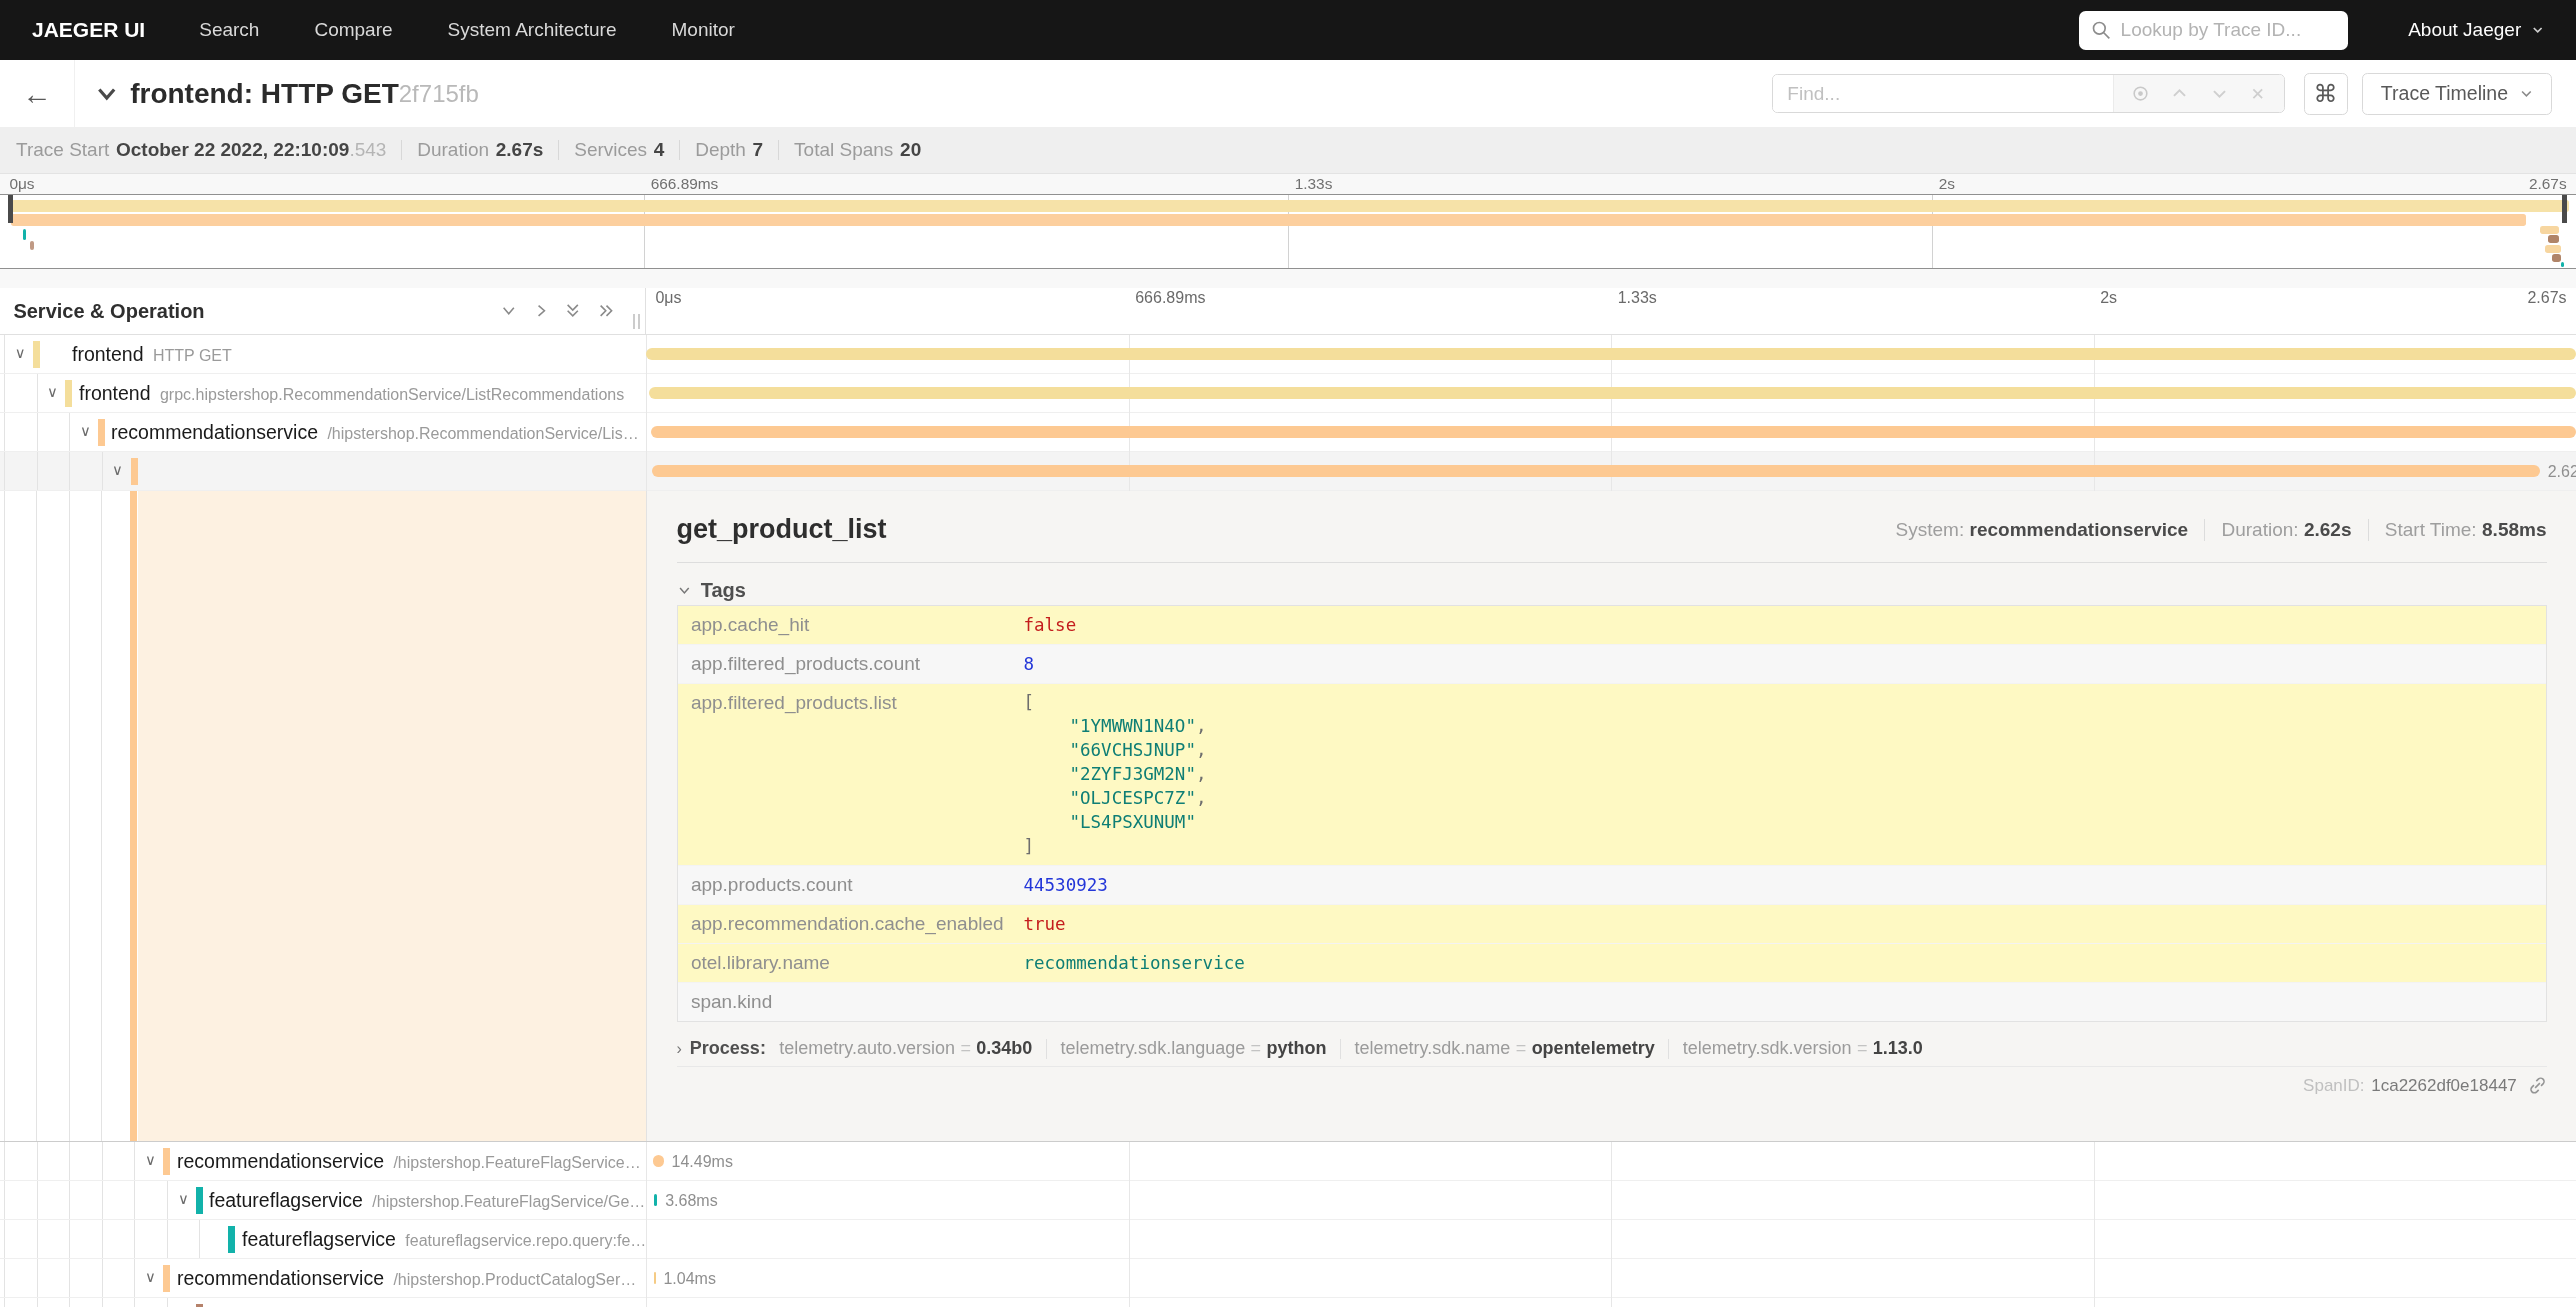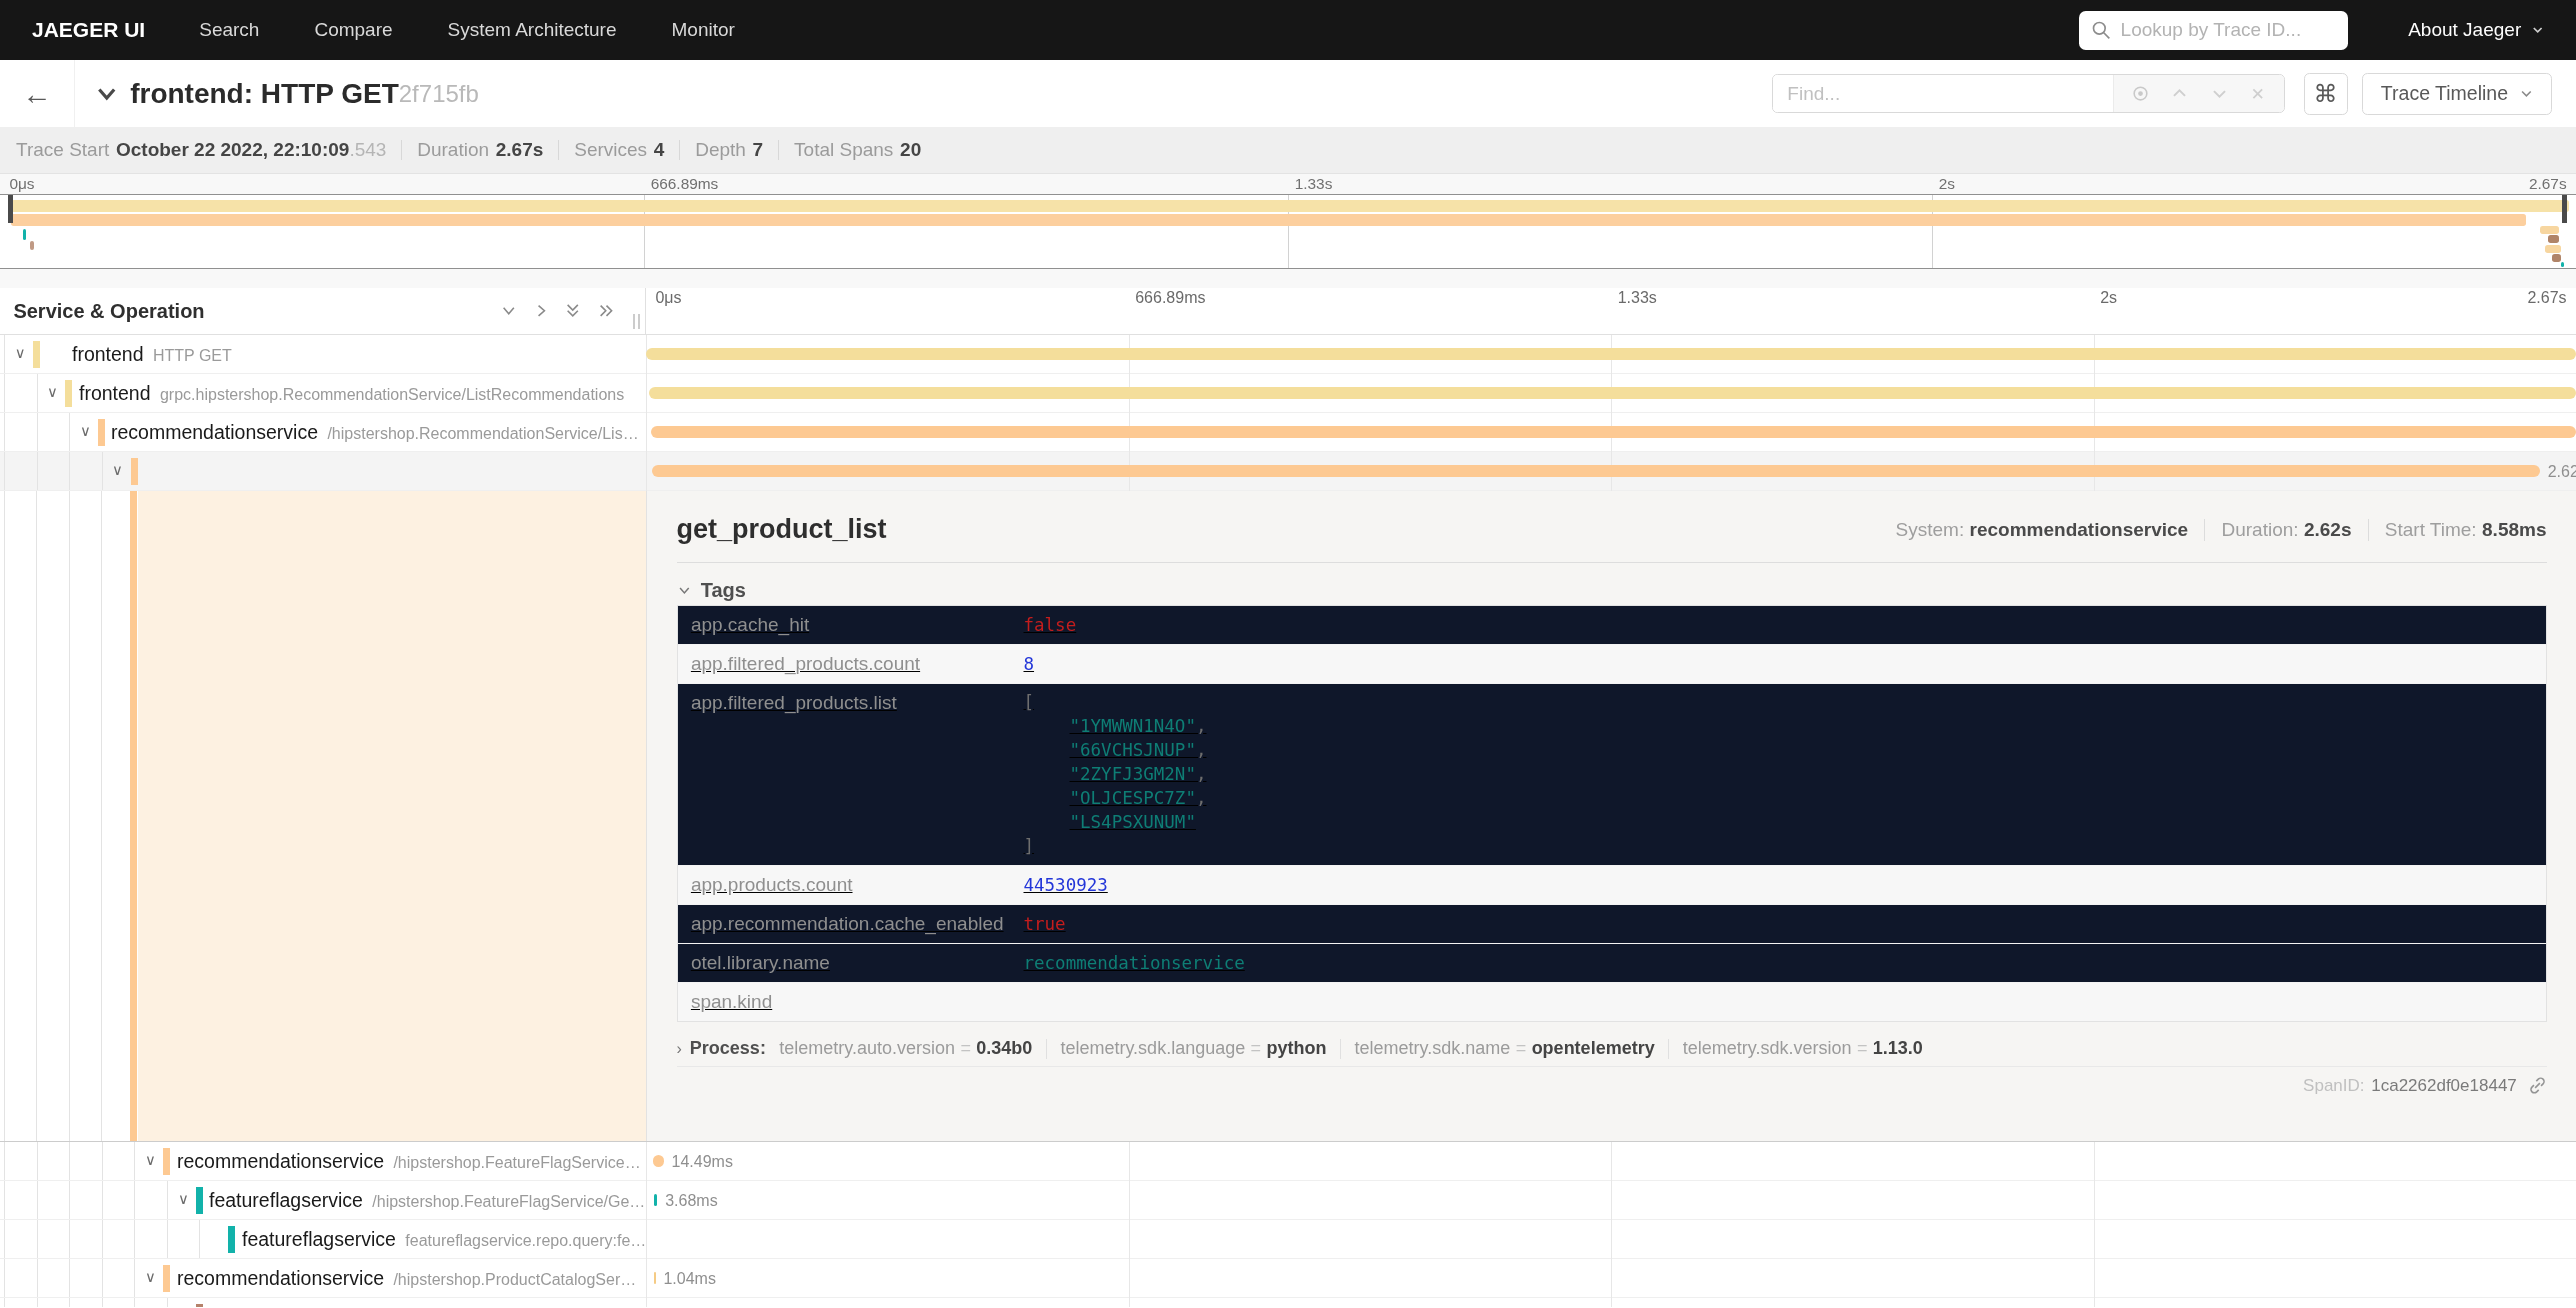--- a/index.html
+++ b/index.html
@@ -86,21 +86,21 @@
   .detail-panel { flex:1; background:#f6f5f3; border-left:1.3px solid #e2e2e2; padding:13.4px 29.5px 0 29.5px; overflow:hidden; }
   .dp-head { display:flex; align-items:center; height:51px; }
   .dp-title { font-size:27px; font-weight:bold; color:#2e2e2e; flex:1; }
   .dp-meta { display:flex; align-items:center; font-size:19px; white-space:nowrap; }
   .meta-label { color:#9e9e9e; margin-right:5.4px; }
   .meta-value { color:#4a4a4a; font-weight:bold; }
   .meta-div { width:1.3px; height:21.5px; background:#dcdcdc; margin:0 16px; }
   .dp-hr { height:1.3px; background:#ddd; margin:6.7px 0 13.4px 0; }
   .sec-head { height:28px; display:flex; align-items:center; gap:9.4px; cursor:pointer; }
   .sec-label { font-size:20px; font-weight:bold; color:#4f4f4f; }
-  .tags-card { background:#0f172a; border:1.3px solid #e2e2e2;text-decoration:underline; }
+  .tags-card { background:#fef9c3; border:1.3px solid #e2e2e2; }
   .tag-row { display:flex; border-bottom:1.3px solid #f3f3f3; }
   .tag-row:last-child { border-bottom:none; }
   .tag-row.alt { background:#f7f7f7; }
   .tag-key { width:332px; flex:none; padding:0 0 0 13.4px; font-size:19px; color:#8f8f8f; line-height:38px; }
   .tag-val { flex:1; font-size:17.5px; line-height:38px;margin-left:14px; }
   .tag-val .punct { color:#6e6e6e; }
   .list-line { line-height:24px; padding-left:46px; }
   .list-bracket { line-height:24px; color:#6e6e6e; }
   .process-row { margin-top:9.4px; height:35px; display:flex; align-items:center; border-bottom:1.3px solid #e8e8e8; font-size:18px; white-space:nowrap; overflow:hidden; }
   .proc-chev { color:#777; font-size:16px; margin-right:8px; }

